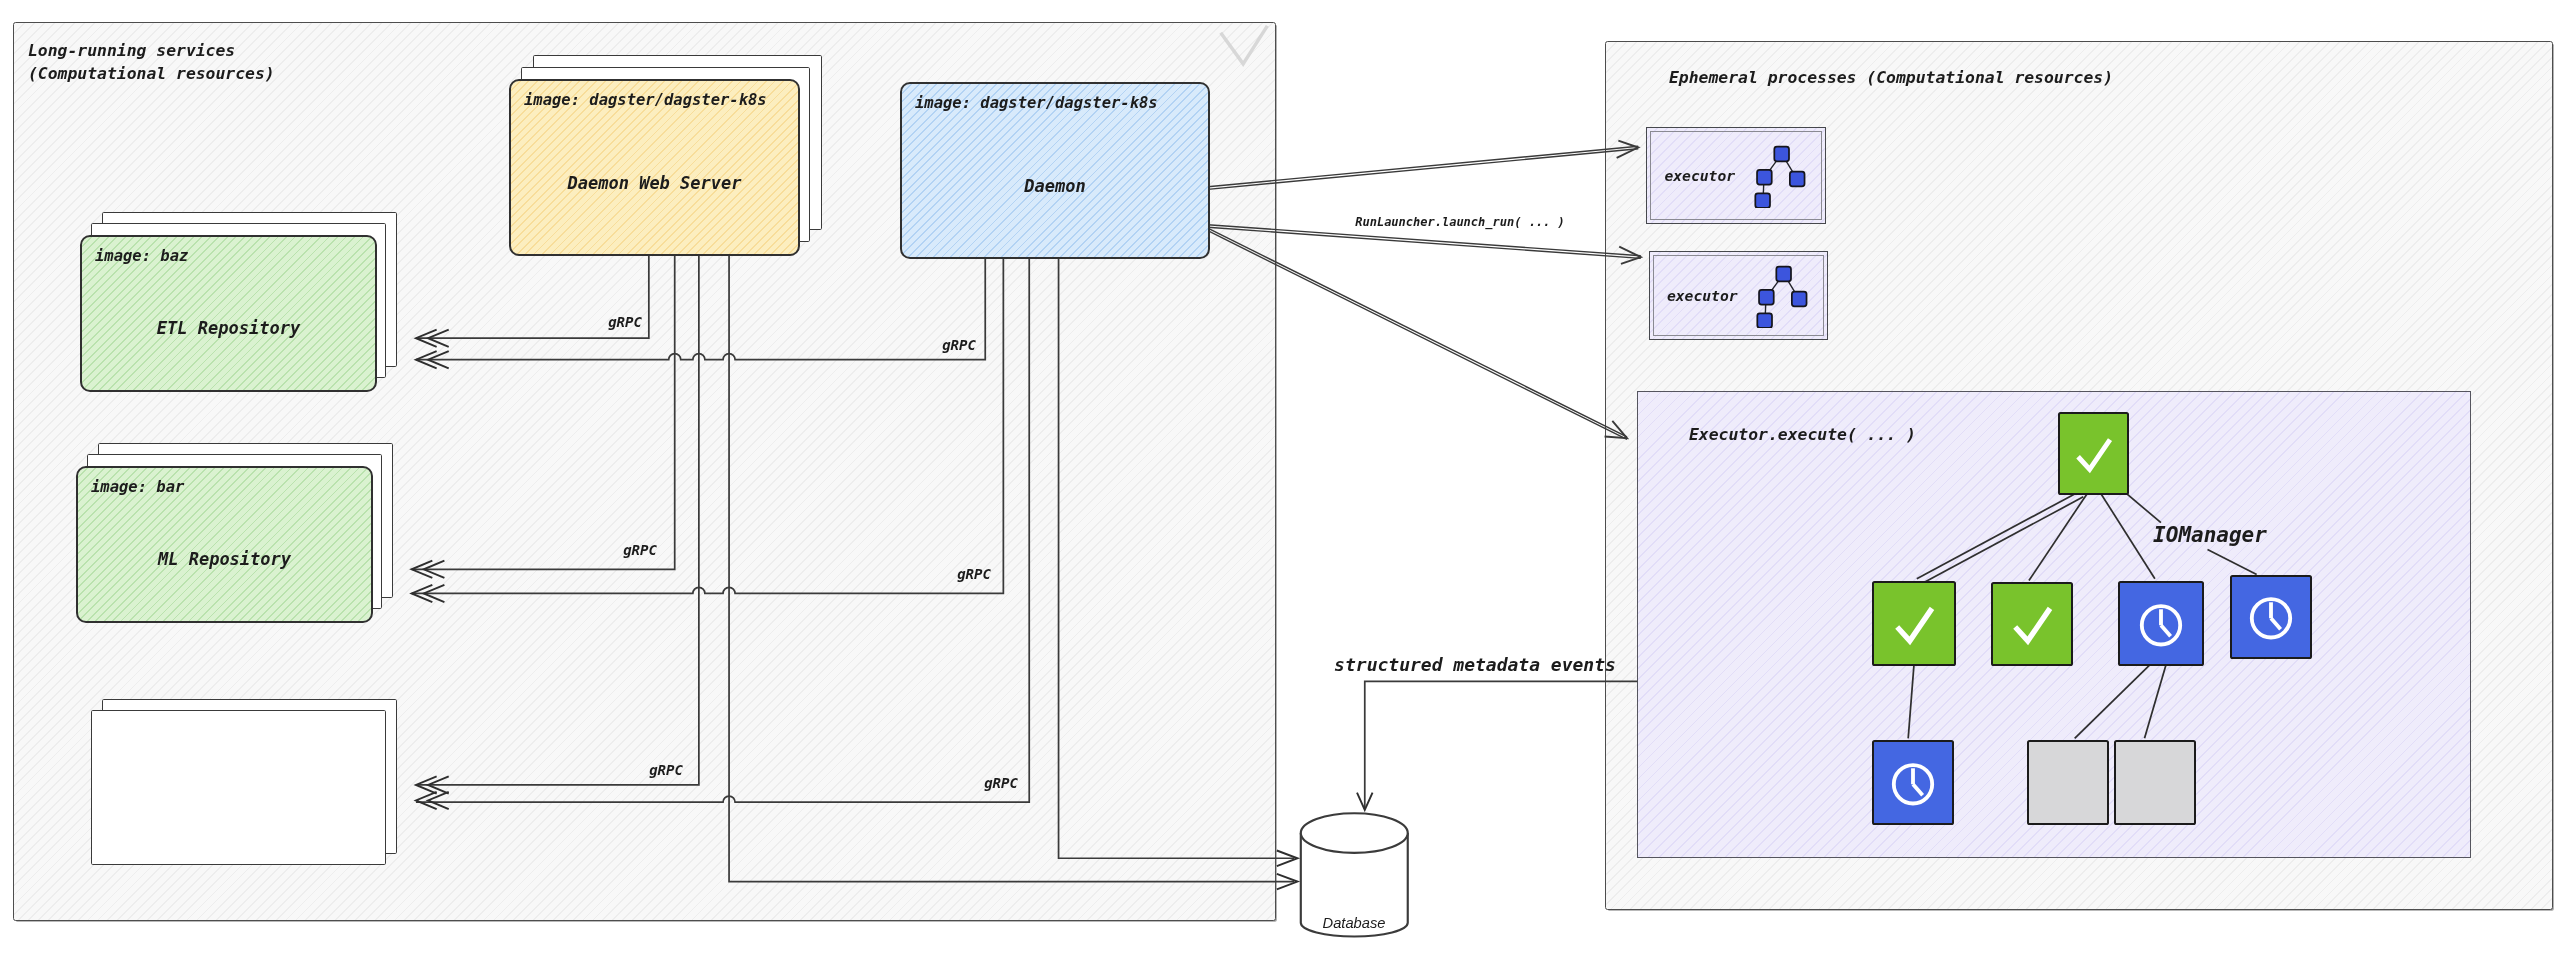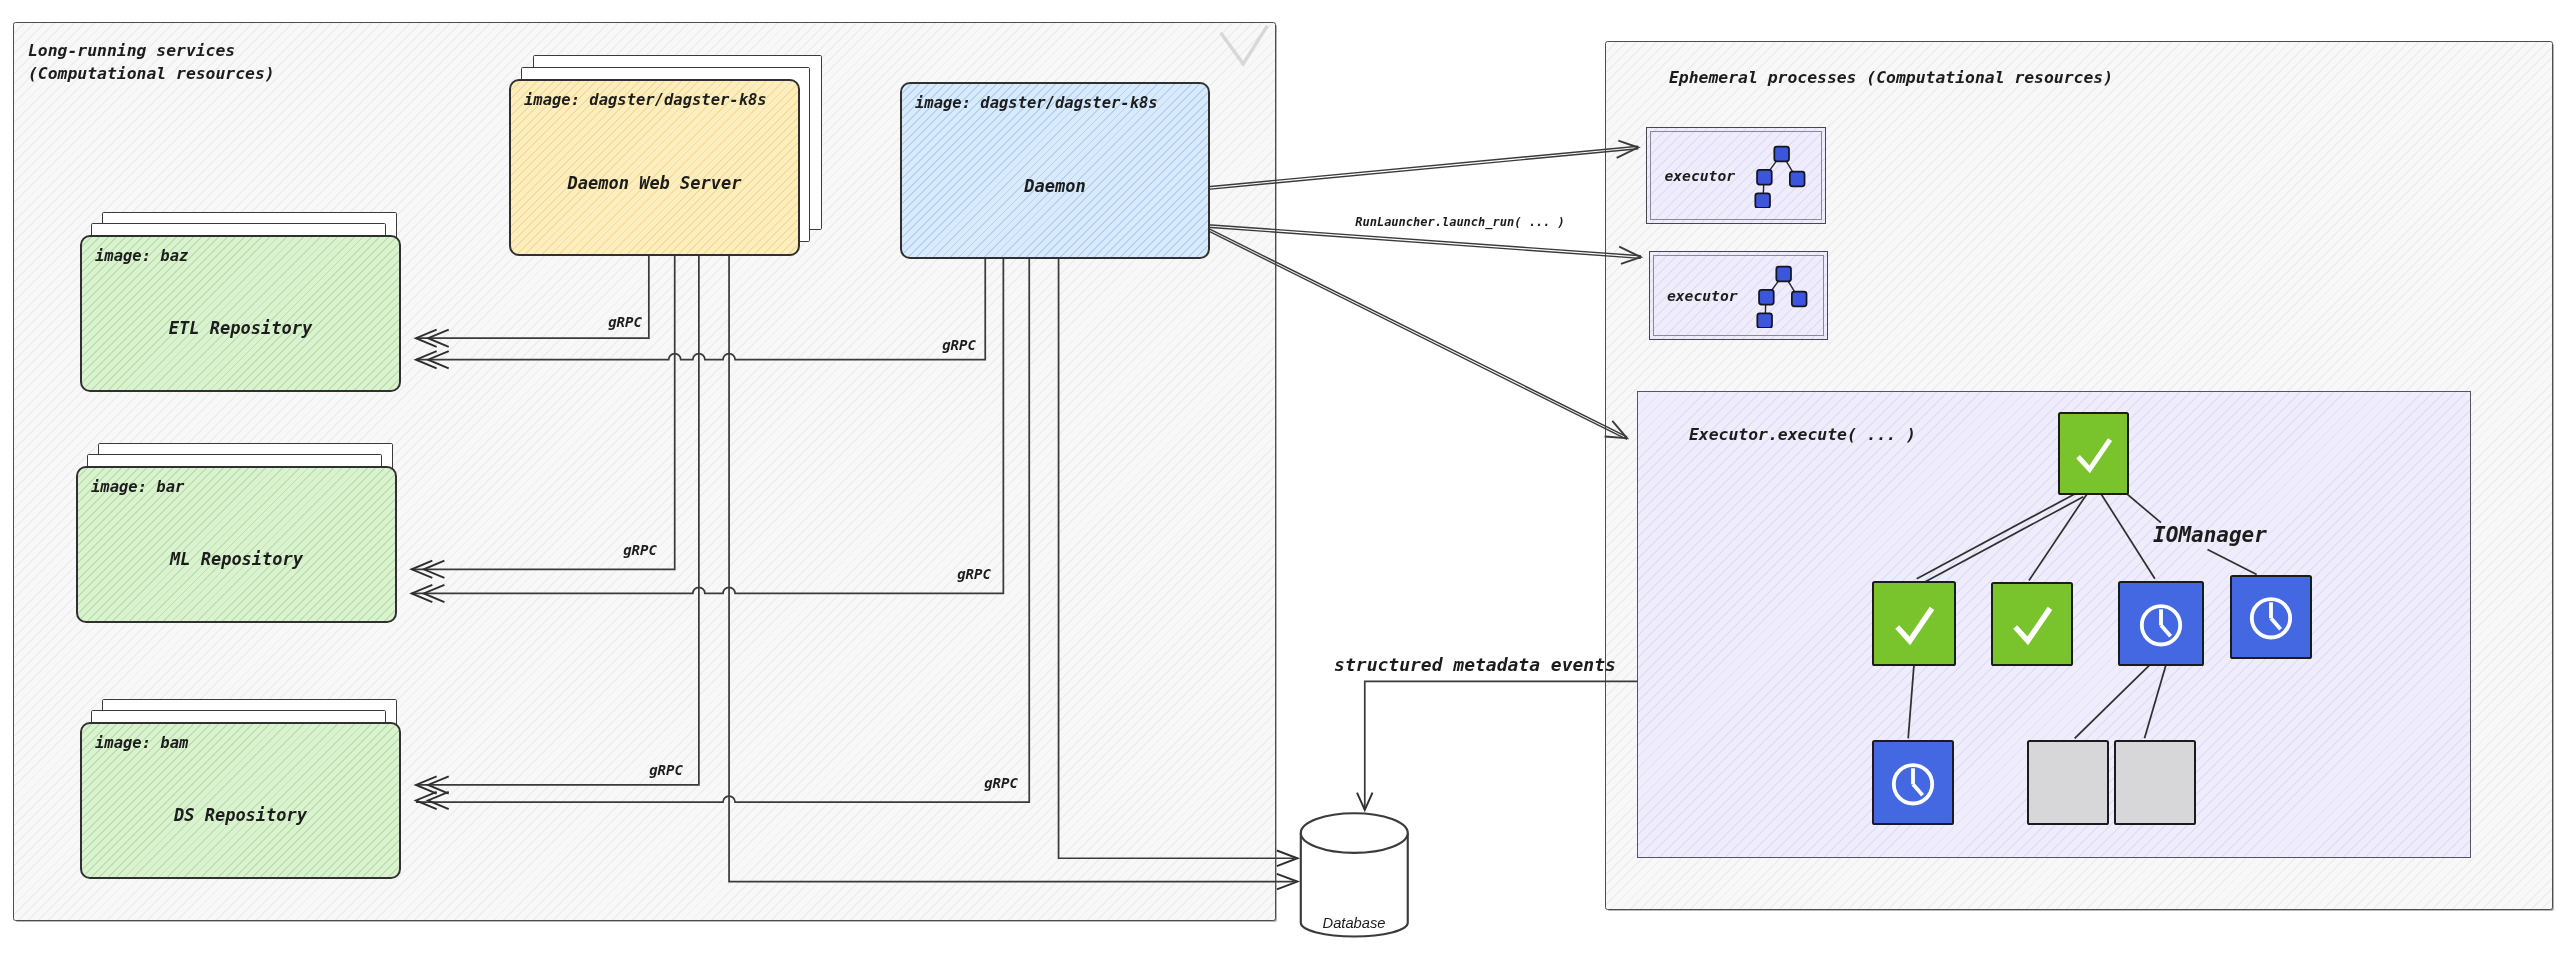--- a/index.html
+++ b/index.html
@@ -23,21 +23,21 @@
 
   
   .stack{position:absolute;z-index:10;}
   .page{position:absolute;background:#ffffff;border:1.7px solid #3a3a3a;border-radius:1.7px;}
   .card{position:absolute;border:2.2px solid #303030;border-radius:10px;z-index:3;}
   .card .img-label{position:absolute;left:13px;top:9.5px;font-weight:bold;font-size:15.5px;}
   .card .card-title{position:absolute;left:0;right:0;top:53%;text-align:center;
     font-weight:bold;font-size:17px;}
   .fill-green{background:
       repeating-linear-gradient(135deg, rgba(70,170,50,0.22) 0 1.3px, transparent 1.3px 6px),
-      #daf2d0; padding-left: 24px;}
+      #daf2d0;}
   .fill-orange{background:
       repeating-linear-gradient(135deg, rgba(235,170,40,0.25) 0 1.3px, transparent 1.3px 6px),
       #fceebf;}
   .fill-blue{background:
       repeating-linear-gradient(135deg, rgba(80,150,225,0.28) 0 1.3px, transparent 1.3px 6px),
       #d8eafb;}
 
   
   .executor-box{position:absolute;border:1.7px solid #46484d;outline:0.9px solid #8a8a92;outline-offset:-5.2px;
     background:
@@ -169,24 +169,20 @@
     <div class="page" style="left:11.2px;top:11.2px;width:293px;height:153px;"></div>
     <div class="card fill-green" style="left:0;top:23px;width:293px;height:153px;">
       <div class="img-label">image: bar</div>
       <div class="card-title">ML Repository</div>
     </div>
   </div>
 
   <div class="stack" style="left:80px;top:699px;width:319px;height:178px;">
     <div class="page" style="left:22.4px;top:0;width:293px;height:153px;"></div>
     <div class="page" style="left:11.2px;top:11.2px;width:293px;height:153px;"></div>
-    <div class="card fill-green" style="left:0;top:23px;width:293px;height:153px;">
-      <div class="img-label">image: bam</div>
-      <div class="card-title">DS Repository</div>
-    </div>
   </div>
 
   <div class="float-label" style="left:625px;top:322px;font-size:14px;">gRPC</div>
   <div class="float-label" style="left:959px;top:345px;font-size:14px;">gRPC</div>
   <div class="float-label" style="left:640px;top:550px;font-size:14px;">gRPC</div>
   <div class="float-label" style="left:974px;top:574px;font-size:14px;">gRPC</div>
   <div class="float-label" style="left:666px;top:770px;font-size:14px;">gRPC</div>
   <div class="float-label" style="left:1001px;top:783px;font-size:14px;">gRPC</div>
 
   <div class="float-label" style="left:1442px;top:222px;font-size:12px;padding-left:36px;">RunLauncher.launch_run( ... )</div>

